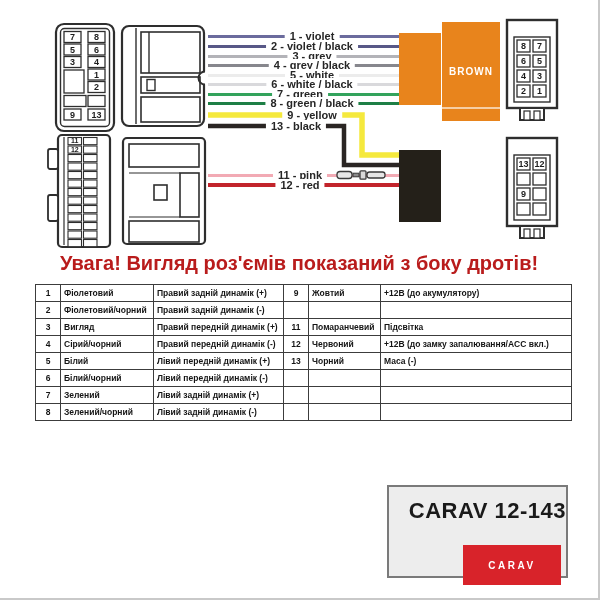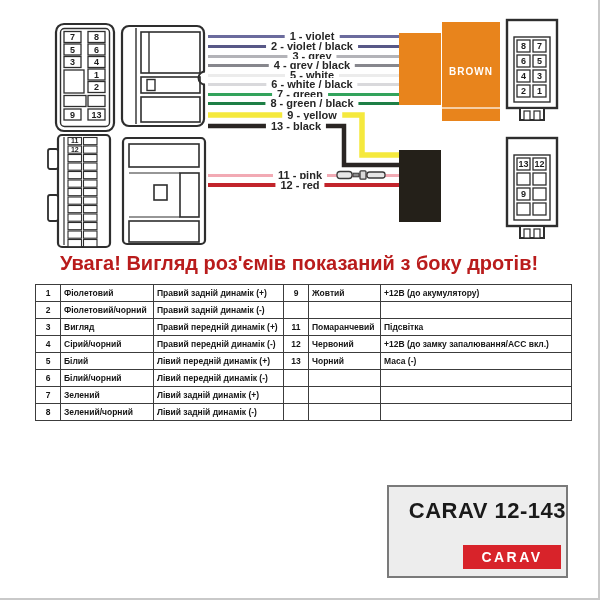--- a/index.html
+++ b/index.html
@@ -17,23 +17,23 @@
   .warn{position:absolute;left:0;top:252px;width:100%;text-align:center;
         font-weight:bold;font-size:20px;color:#9e1111;}
   table.wt{position:absolute;border-collapse:collapse;table-layout:fixed;}
   table.wt td{border:1px solid #3c3c3c;font-weight:bold;font-size:8.5px;color:#141414;
               white-space:nowrap;overflow:hidden;padding:0 0 0 3px;height:16px;}
   table.wt td.num{text-align:center;padding:0;}
   .brandbox{position:absolute;left:387px;top:485px;width:181px;height:93px;background:#ededed;
             border:2px solid #7a7a7a;box-sizing:border-box;}
   .brandmodel{position:absolute;left:0;top:11px;width:100%;text-align:right;
               font-weight:bold;font-size:22px;color:#1a1a1a;letter-spacing:0.5px;}
-  .brandlogo{position:absolute;left:74px;top:58px;width:98px;height:24px;display:flex;
+  .brandlogo{position:absolute;left:74px;top:58px;width:98px;height:40px;display:flex;
              align-items:center;justify-content:center;color:#fff;font-weight:bold;
-             font-size:14px;letter-spacing:2.5px;}
+             font-size:10px;letter-spacing:2.5px;}
 </style>
 </head>
 <body>
 
 <div class="page">
 
   <svg class="abs" style="left:54px;top:22px" width="62" height="112" viewBox="0 0 62 112">
     <g fill="#fff" stroke="#2e2e2e">
       <rect x="2" y="2" width="58" height="107" rx="8" stroke-width="2.2"></rect>
       <rect x="6.5" y="6.5" width="49" height="98" rx="4" stroke-width="1.4"></rect>

